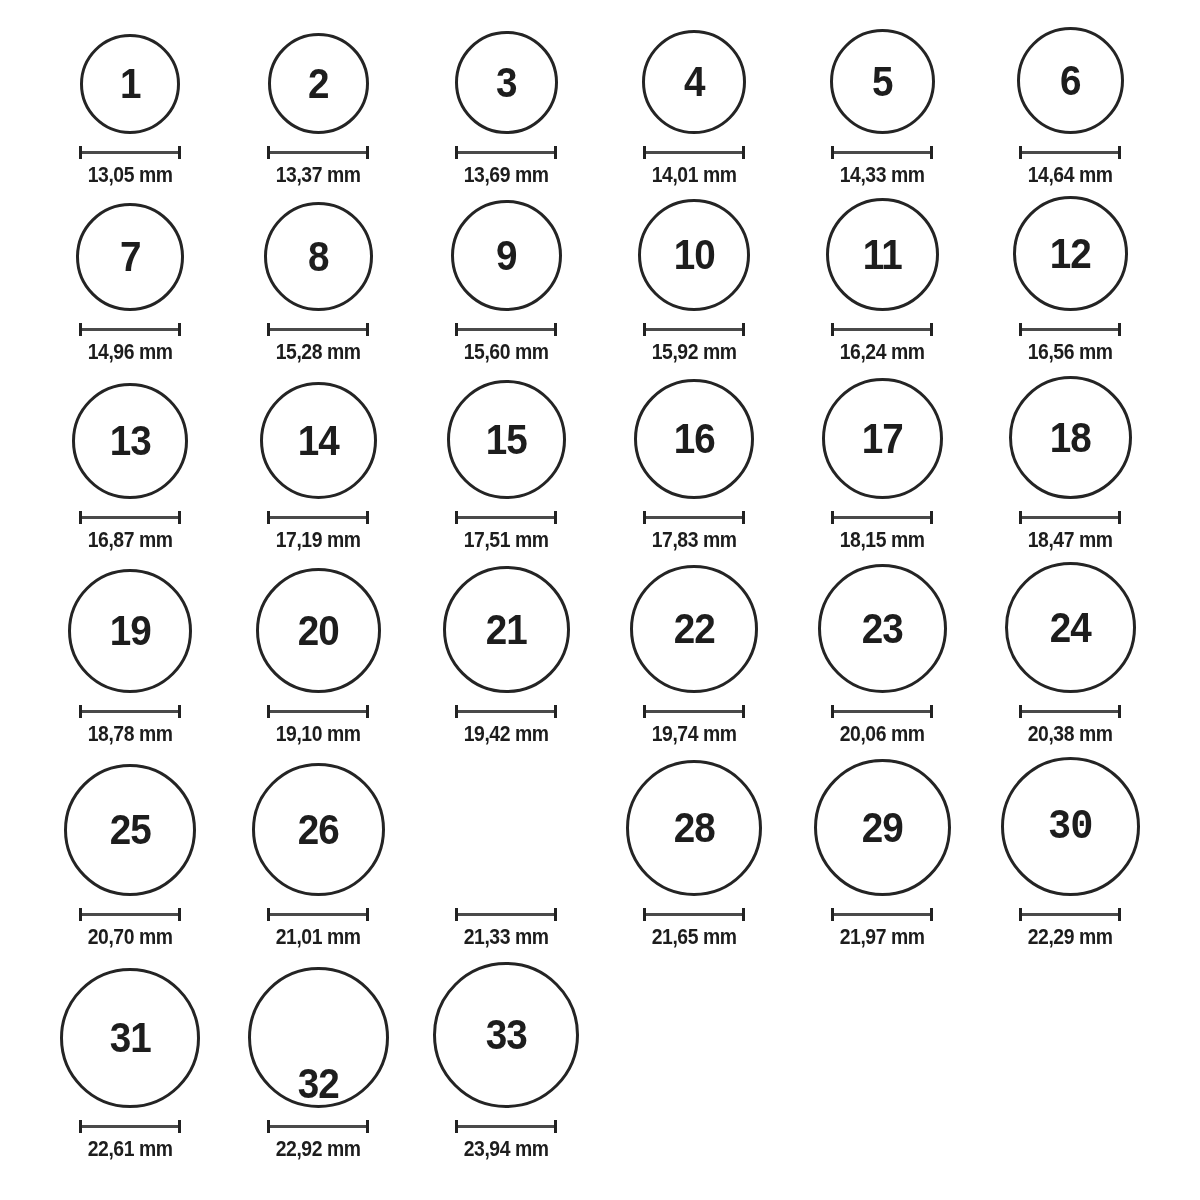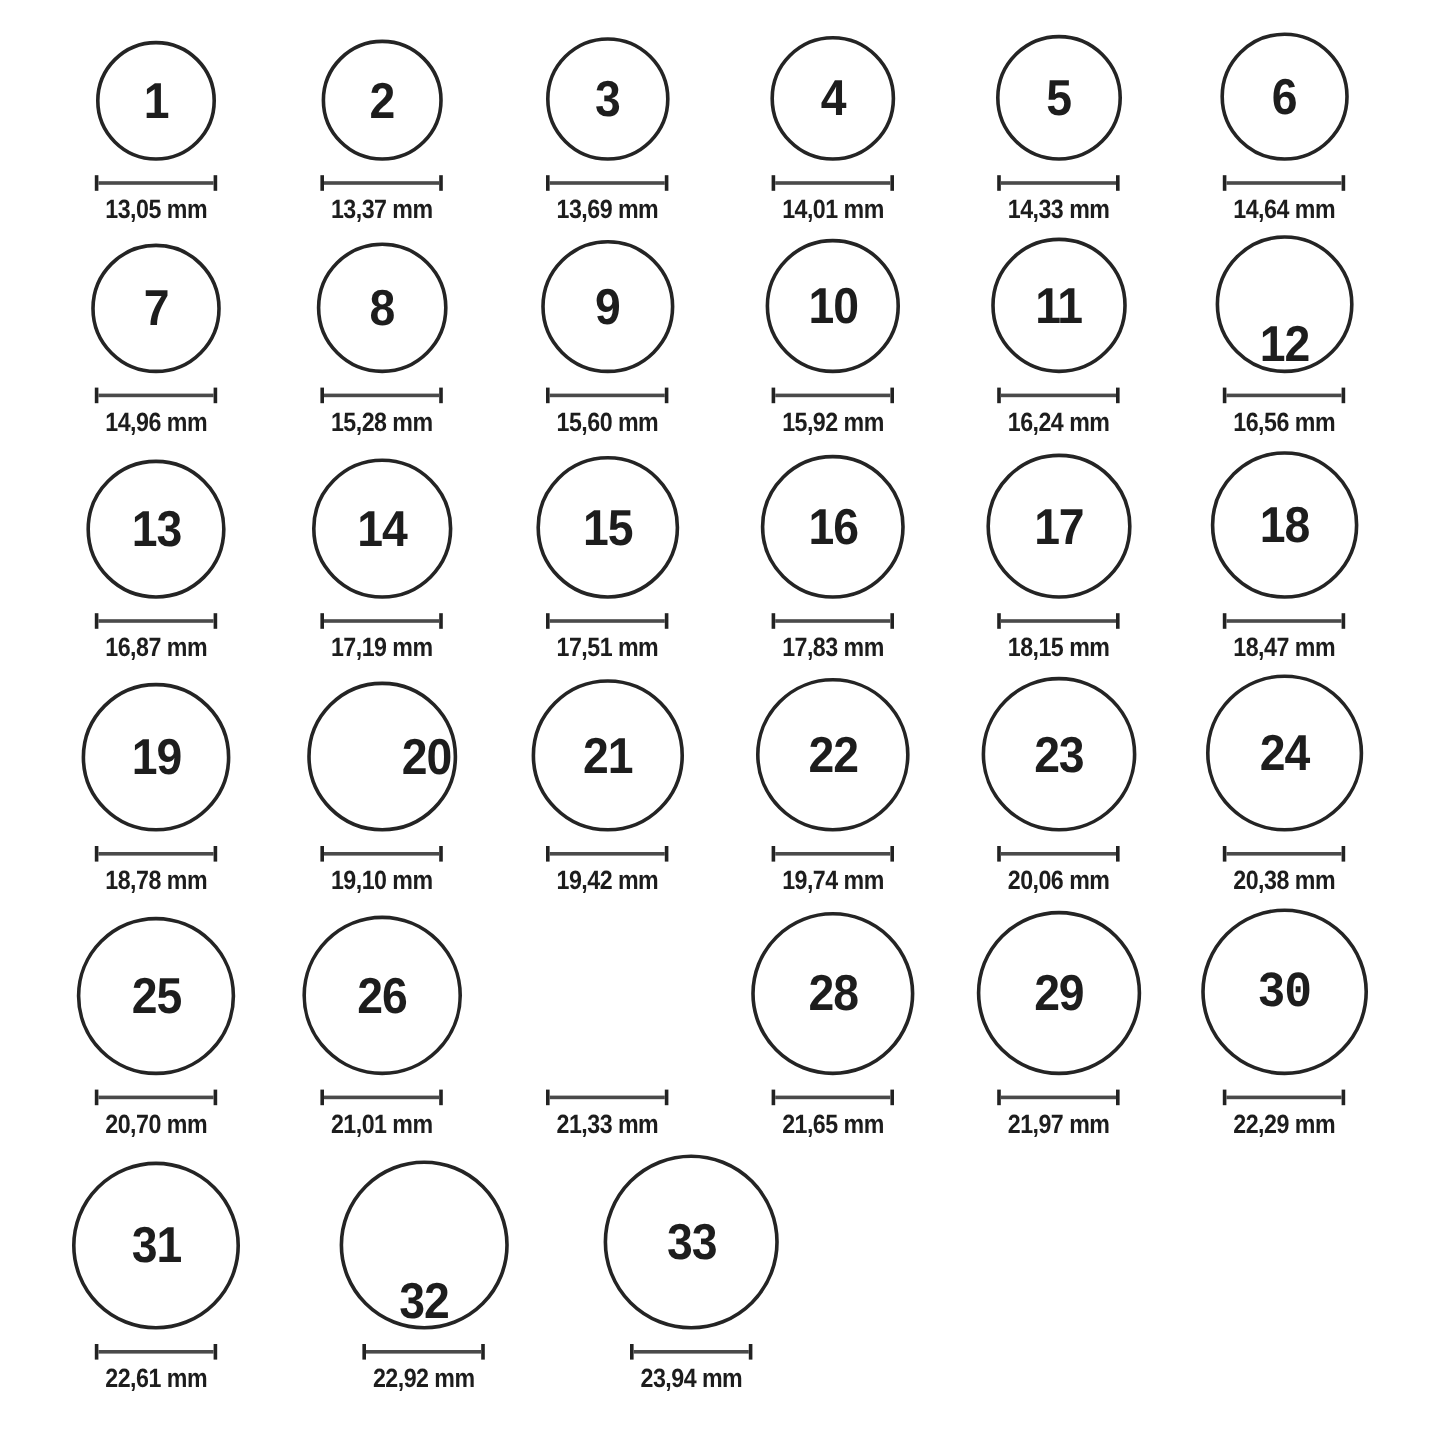--- a/index.html
+++ b/index.html
@@ -27,21 +27,21 @@
   .chart-row {
     display: flex;
     justify-content: flex-start;
     align-items: flex-end;
   }
   .chart-row:nth-child(1) { height: 188px; }
   .chart-row:nth-child(2) { height: 177px; }
   .chart-row:nth-child(3) { height: 188px; }
   .chart-row:nth-child(4) { height: 194px; }
   .chart-row:nth-child(5) { height: 203px; }
-  .chart-row:nth-child(6) { height: 212px; gap: 35px; }
+  .chart-row:nth-child(6) { height: 212px; }
   .cell {
     width: 16.6667%;
     display: flex;
     flex-direction: column;
     align-items: center;
     justify-content: flex-end;
   }
   .circle {
     border: 3px solid var(--circle-border);
     border-radius: 50%;
@@ -179,21 +179,21 @@
 
   <div class="cell">
     <div class="circle" style="width: 113px; height: 113px;">
       <span class="num">11</span>
     </div>
     <div class="dimline"></div>
     <div class="label">16,24 mm</div>
   </div>
 
   <div class="cell">
-    <div class="circle" style="width: 115px; height: 115px; align-items: flex-end;">
+    <div class="circle" style="width: 115px; height: 115px;">
       <span class="num">12</span>
     </div>
     <div class="dimline"></div>
     <div class="label">16,56 mm</div>
   </div>
 </div>
     <div class="chart-row">
   <div class="cell">
     <div class="circle" style="width: 116px; height: 116px;">
       <span class="num">13</span>
@@ -245,21 +245,21 @@
     <div class="chart-row">
   <div class="cell">
     <div class="circle" style="width: 124px; height: 124px;">
       <span class="num">19</span>
     </div>
     <div class="dimline"></div>
     <div class="label">18,78 mm</div>
   </div>
 
   <div class="cell">
-    <div class="circle" style="width: 125px; height: 125px; justify-content: flex-end;">
+    <div class="circle" style="width: 125px; height: 125px;">
       <span class="num">20</span>
     </div>
     <div class="dimline"></div>
     <div class="label">19,10 mm</div>
   </div>
 
   <div class="cell">
     <div class="circle" style="width: 127px; height: 127px;">
       <span class="num">21</span>
     </div>

